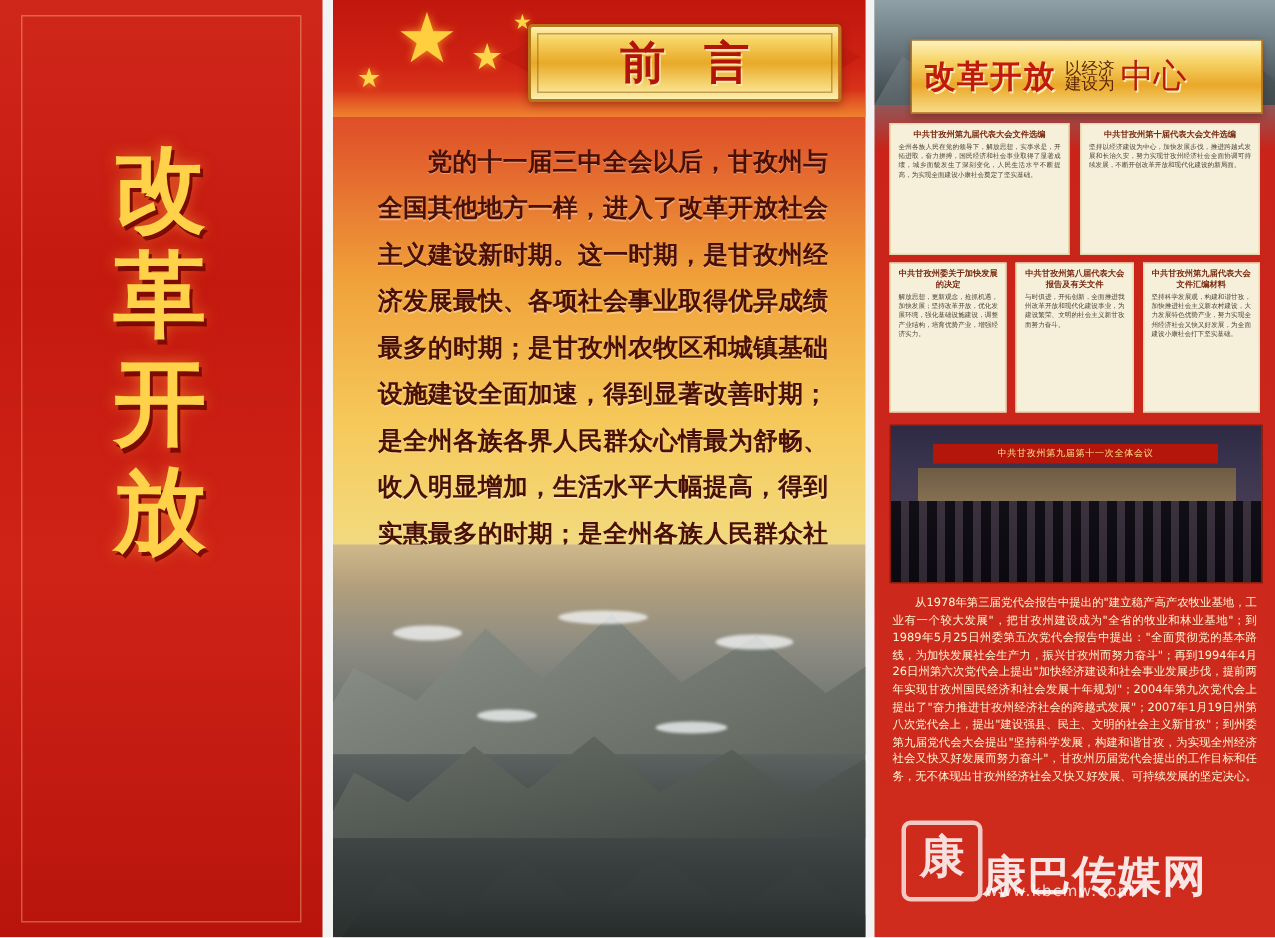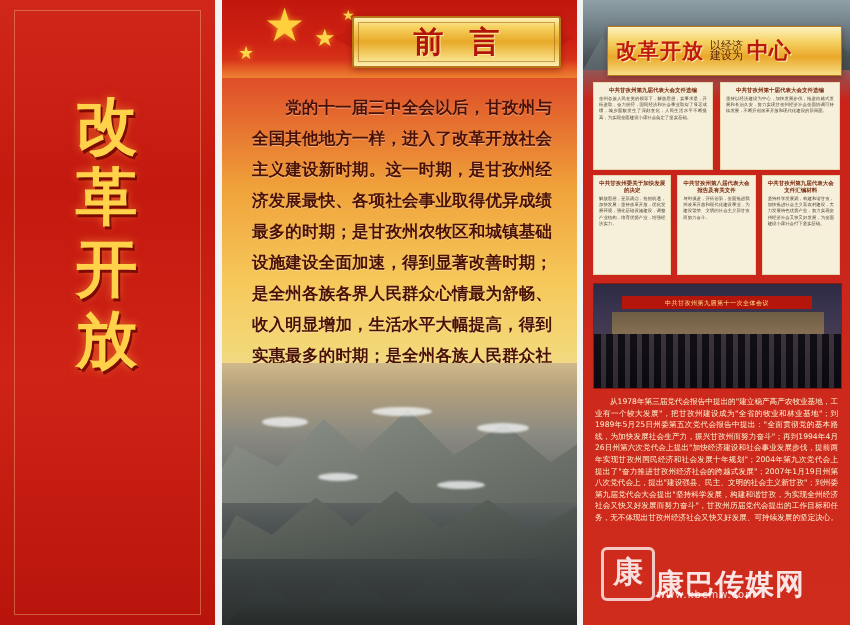--- a/index.html
+++ b/index.html
@@ -209,21 +209,21 @@
   }
   .p3-head-sub {
     font-family: "DejaVu Sans", sans-serif;
     font-size: 11px;
     color: #5a2406;
     line-height: 10px;
     margin-left: 6px;
   }
   .p3-head-big {
     font-family: "DejaVu Serif", serif;
-    font-weight: bold;
+    font-weight: normal;
     font-size: 22px;
     color: #b8170a;
     margin-left: 4px;
     text-shadow: 1px 1px 0 #fdeeb0;
   }
 
   
   .p3-row1 {
     position: absolute;
     left: 10px; top: 82px;

